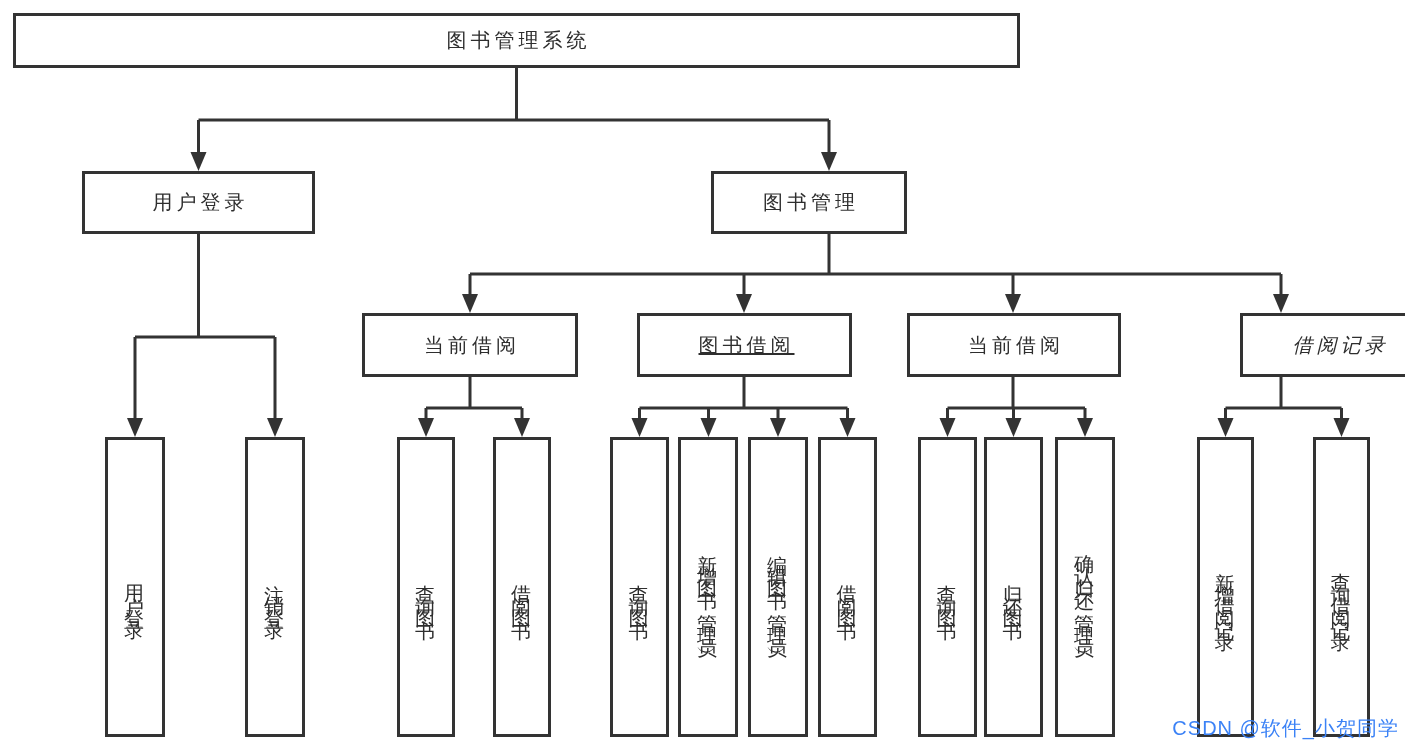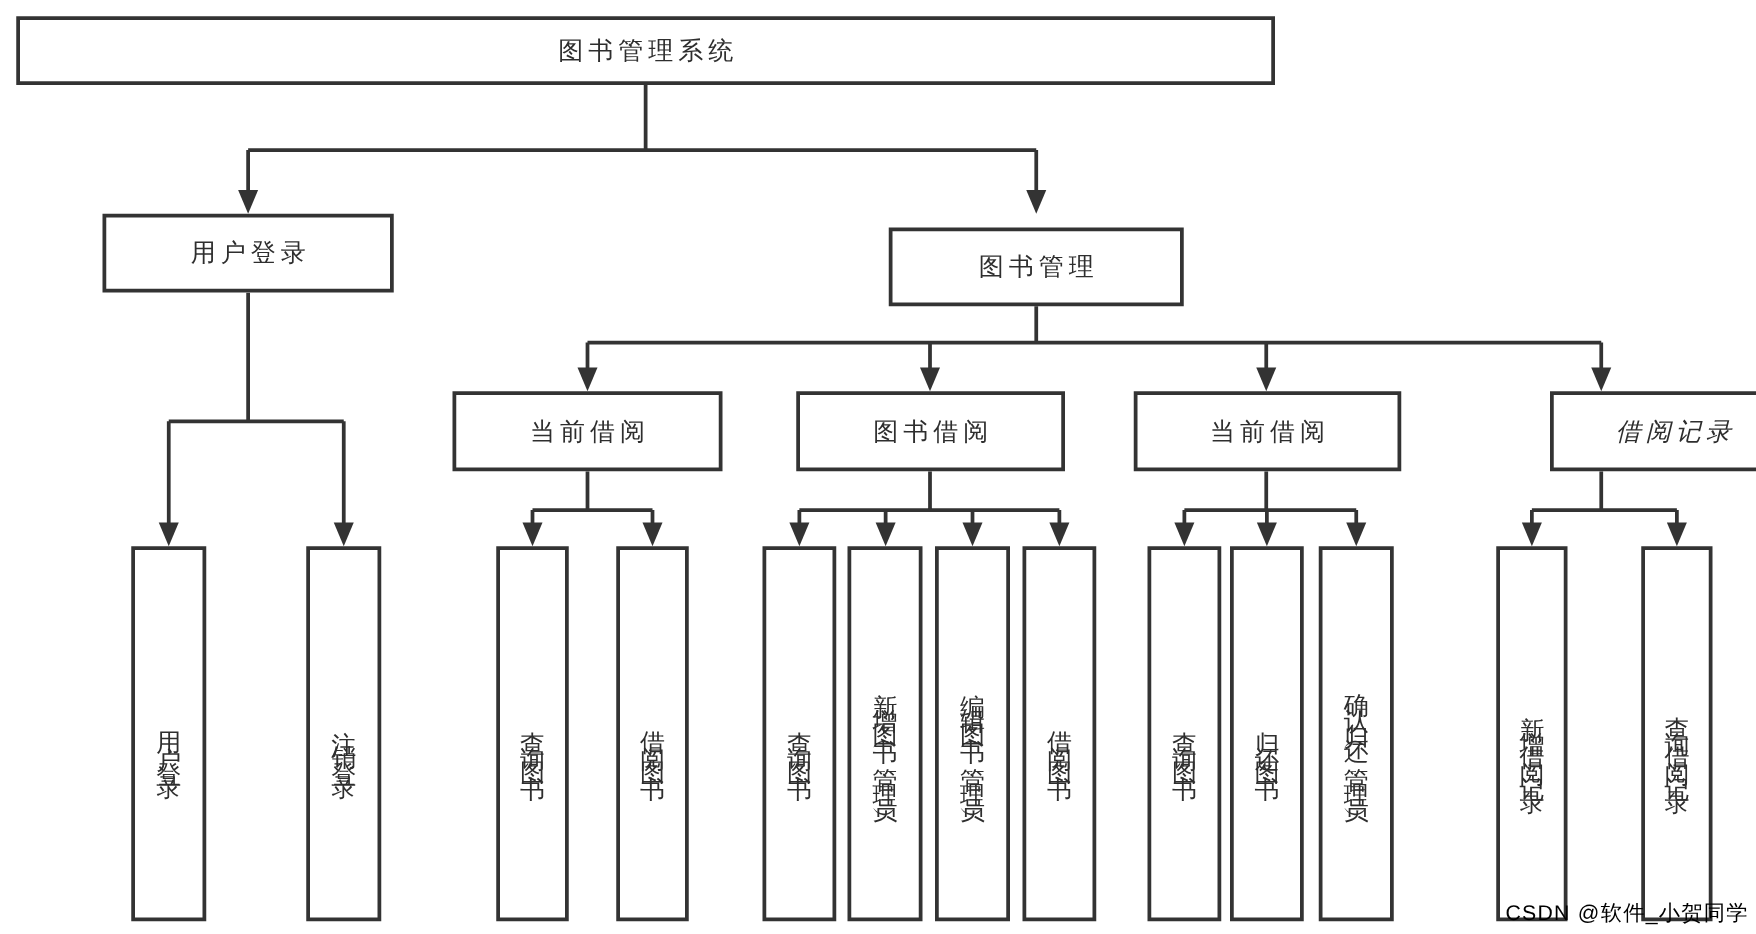--- a/index.html
+++ b/index.html
@@ -44,23 +44,23 @@
     font-size: 20px;
     letter-spacing: 12px;
     padding-top: 12px; 
     color: #2e2e2e;
     z-index: 2;
   }
   .watermark {
     position: absolute;
     right: 6px;
     bottom: 5px;
-    font-size: 17px;
+    font-size: 20px;
     letter-spacing: 1px;
-    color: #000000;
+    color: #3b82f6;
     z-index: 3;
     white-space: nowrap;
   }
 </style>
 </head>
 <body>
 
 <div class="stage">
 
   <svg class="wires" width="1405" height="747" viewBox="0 0 1405 747">
@@ -99,24 +99,24 @@
       <polygon points="1005.5,418 1021.5,418 1013.5,437"></polygon>
       <polygon points="1077,418 1093,418 1085,437"></polygon>
       <polygon points="1217.5,418 1233.5,418 1225.5,437"></polygon>
       <polygon points="1333.5,418 1349.5,418 1341.5,437"></polygon>
     </g>
   </svg>
 
   <div class="hbox" style="left:13px; top:13px; width:1007px; height:55px;">图书管理系统</div>
 
   <div class="hbox" style="left:82px; top:171px; width:233px; height:63px;">用户登录</div>
-  <div class="hbox" style="left:711px; top:182px; width:236px; height:63px;">图书管理</div>
+  <div class="hbox" style="left:711px; top:171px; width:196px; height:63px;">图书管理</div>
 
   <div class="hbox" style="left:362px; top:313px; width:216px; height:64px;">当前借阅</div>
-  <div class="hbox" style="left:637px; top:313px; width:215px; height:64px;">图书借阅</div>
+  <div class="hbox" style="left:637px; top:313px; width:215px; height:64px;text-decoration:underline;">图书借阅</div>
   <div class="hbox" style="left:907px; top:313px; width:214px; height:64px;">当前借阅</div>
   <div class="hbox" style="left:1240px; top:313px; width:197px; height:64px;font-style:italic;">借阅记录</div>
 
   <div class="vbox" style="left:105px; top:437px; width:60px; height:300px;">用户登录</div>
   <div class="vbox" style="left:245px; top:437px; width:60px; height:300px;">注销登录</div>
 
   <div class="vbox" style="left:397px; top:437px; width:58px; height:300px;">查询图书</div>
   <div class="vbox" style="left:493px; top:437px; width:58px; height:300px;">借阅图书</div>
 
   <div class="vbox" style="left:610px; top:437px; width:59px; height:300px;">查询图书</div>

